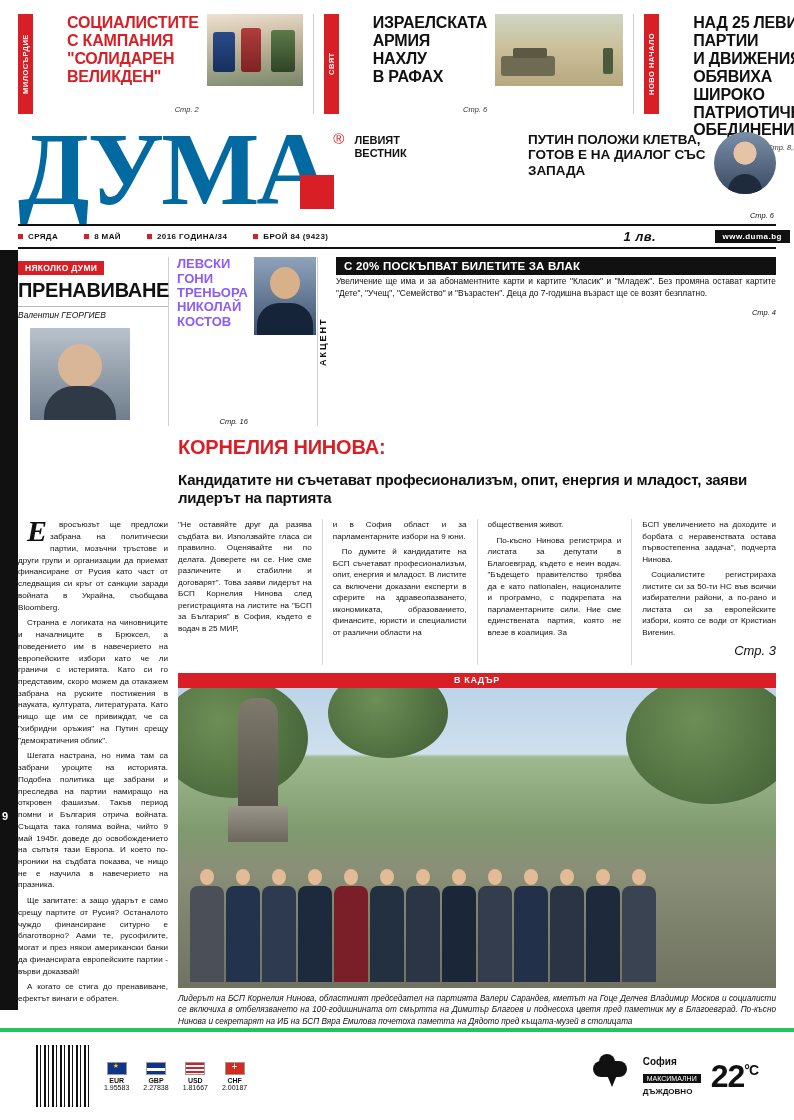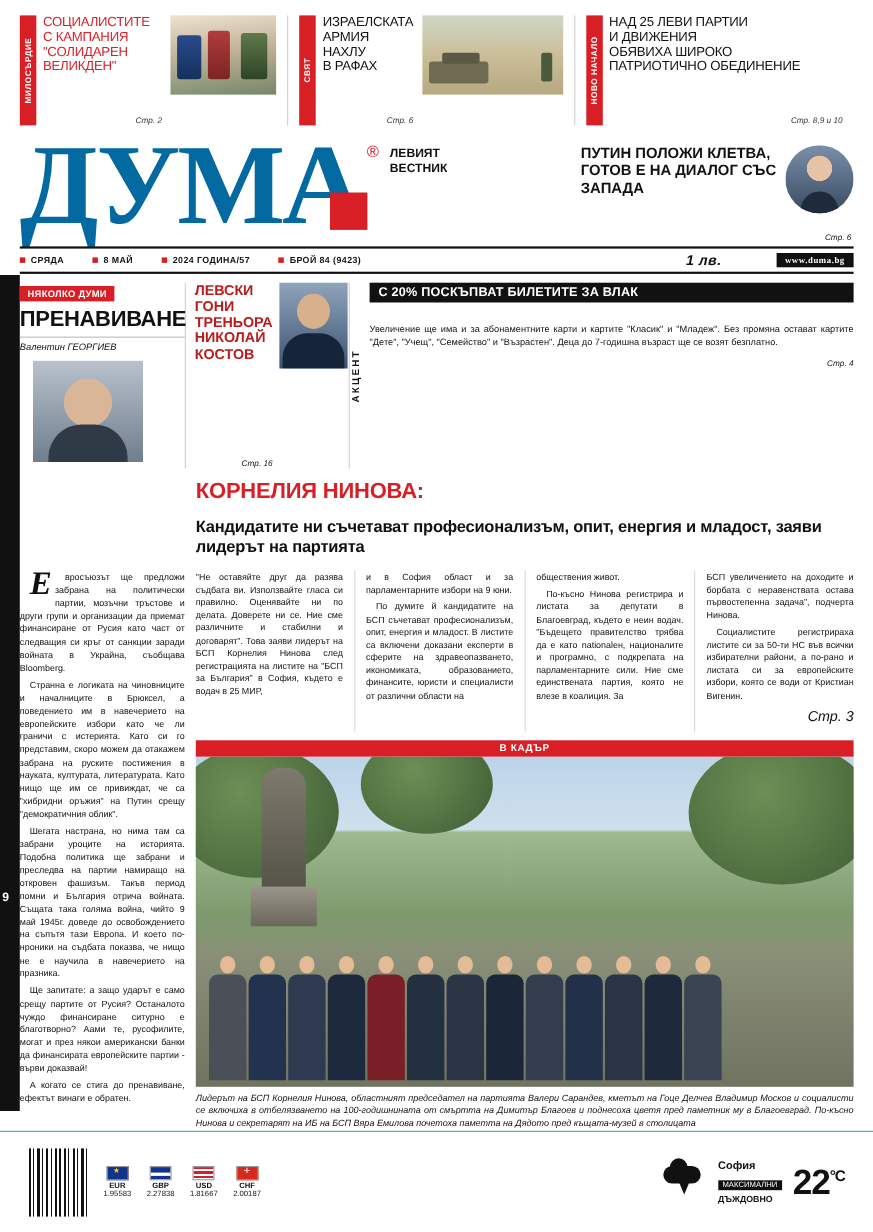--- a/index.html
+++ b/index.html
@@ -43,26 +43,27 @@
     padding: 4px 2px;
     text-align: center;
     margin-right: 6px;
     width: 15px;
     display: flex;
     align-items: center;
     justify-content: center;
   }
   .teaser-body { flex: 1; display: flex; flex-direction: column; }
   .teaser-title {
-    font-size: 12px;
-    font-weight: normal;
+    font-size: 16px;
+    font-weight: bold;
     line-height: 1.12;
     text-transform: uppercase;
     letter-spacing: -.2px;
     color: #111;
+    margin-left: 28px;
   }
   .teaser-title.red { color: #d81f26; }
   .teaser-pageref {
     font-size: 7.5px;
     font-style: italic;
     text-align: right;
     color: #333;
     margin-top: auto;
     padding-top: 4px;
   }
@@ -192,21 +193,21 @@
     padding: 3px 0;
     font-size: 8px;
     font-weight: bold;
     letter-spacing: .4px;
   }
   .infobar .item { display:flex; align-items:center; gap:5px; padding-right: 26px; }
   .dot { width: 5px; height: 5px; background: #d81f26; display:inline-block; }
   .price { margin-left: auto; font-size: 13px; font-weight: bold; font-style: italic; padding-right: 120px;}
   .site {
     background: #111; color: #fff; font-size: 8px; padding: 2px 8px;
-    letter-spacing: .5px; position: absolute; right: 18px; font-family: Liberation Serif, serif;
+    letter-spacing: .5px; position: absolute; right: 4px;
   }
   .infobar-wrap { position: relative; }
 
   
   .band2 {
     display: flex;
     margin: 8px 18px 0 18px;
     gap: 0;
   }
   .col-opinion { width: 150px; flex: 0 0 150px; position: relative; }
@@ -240,21 +241,21 @@
   }
 
   .col-levski {
     width: 150px; flex: 0 0 150px;
     display: flex; gap: 6px;
     border-left: 1px solid #cfcfcf; border-right: 1px solid #cfcfcf;
     padding: 0 8px;
   }
   .levski-title {
     font-size: 13px; font-weight: bold; line-height: 1.1;
-    text-transform: uppercase; color: #b91c1c;
+    text-transform: uppercase; color: #8b5cf6;
   }
   .levski-photo {
     width: 62px; height: 78px;
     background: linear-gradient(#8fa4bb,#3d5270);
     position: relative; overflow: hidden; flex: 0 0 auto;
   }
   .levski-photo::before {
     content:""; position:absolute; left:50%; top:10px; transform:translateX(-50%);
     width:30px; height:32px; border-radius:50%; background:#d8b08a;
   }
@@ -269,21 +270,21 @@
     writing-mode: vertical-rl; transform: rotate(180deg);
     font-size: 9px; font-weight: bold; letter-spacing: 2px;
     text-align: center; padding: 2px 0; color:#111;
   }
   .accent-body { flex: 1; }
   .accent-head {
     background: #111; color: #fff; font-size: 11.5px; font-weight: bold;
     padding: 3px 8px; letter-spacing: .2px;
   }
   .accent-text {
-    font-size: 8.4px; line-height: 1.38; margin-top: 19px; text-align: justify;
+    font-size: 8.4px; line-height: 1.38; margin-top: 1px; text-align: justify;
   }
   .accent-ref { font-size:7.5px; font-style:italic; text-align:right; margin-top: 8px; }
   .main-kicker {
     color: #d81f26; font-size: 20px; font-weight: bold;
     letter-spacing: -.2px; text-transform: uppercase;
   }
   .main-head {
     font-size: 47px; font-weight: bold; line-height: 1.0;
     letter-spacing: -1.6px; margin-top: 4px;
   }
@@ -370,22 +371,22 @@
     width: 74px; text-align: center;
   }
   .rail-num {
     position: absolute; left: 2px; top: 560px;
     color:#fff; font-size: 11px; font-weight: bold;
   }
 
   
   .footer {
     position: absolute; left: 0; bottom: 0; width: 794px; height: 92px;
-    display: flex; align-items: center; padding: 0 26px;
-    border-top: 1px solid #22c55e;
+    display: flex; align-items: center; padding: 0 36px;
+    border-top: 4px solid #22c55e;
     background: #fff;
   }
   .barcode {
     width: 54px; height: 62px;
     background: repeating-linear-gradient(90deg, #111 0 2px, #fff 2px 4px, #111 4px 5px, #fff 5px 8px);
     margin-right: 14px;
   }
   .fx-table { display: flex; gap: 14px; font-size: 7px; }
   .fx-item { text-align: center; }
   .fx-flag { width: 20px; height: 13px; margin: 0 auto 2px auto; border: 1px solid #999; }
@@ -500,21 +501,21 @@
       <div class="item">
         <span class="dot"></span>
         <span>СРЯДА</span>
       </div>
       <div class="item">
         <span class="dot"></span>
         <span>8 МАЙ</span>
       </div>
       <div class="item">
         <span class="dot"></span>
-        <span>2024 ГОДИНА/57</span>
+        <span>2016 ГОДИНА/34</span>
       </div>
       <div class="item">
         <span class="dot"></span>
         <span>БРОЙ 84 (9423)</span>
       </div>
       <div class="price">1 лв.</div>
       <div class="site">www.duma.bg</div>
     </div>
   </div>
 

